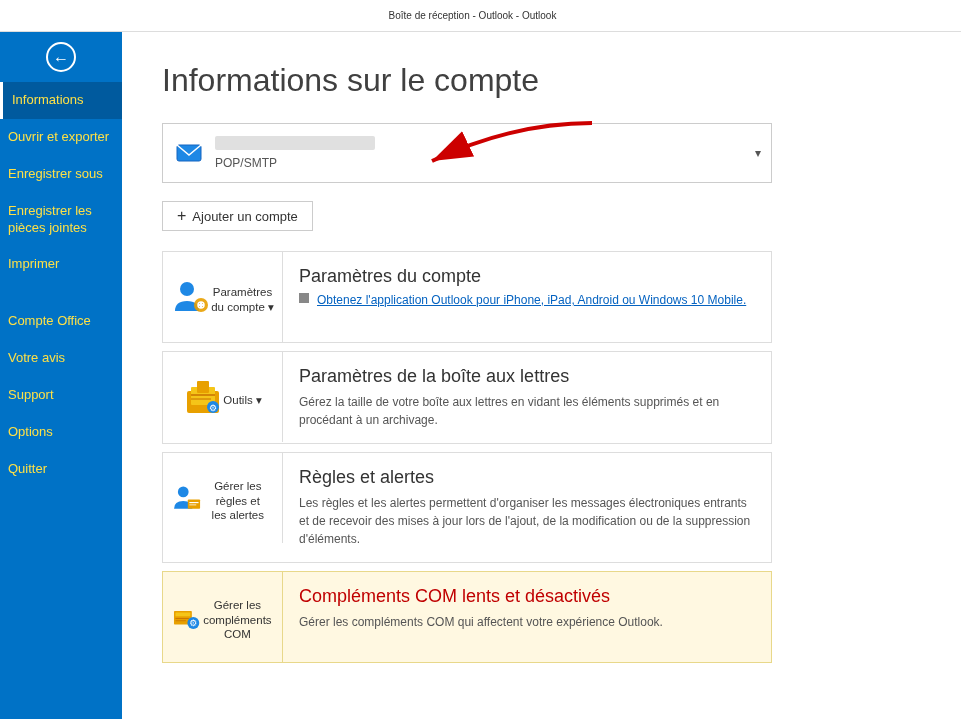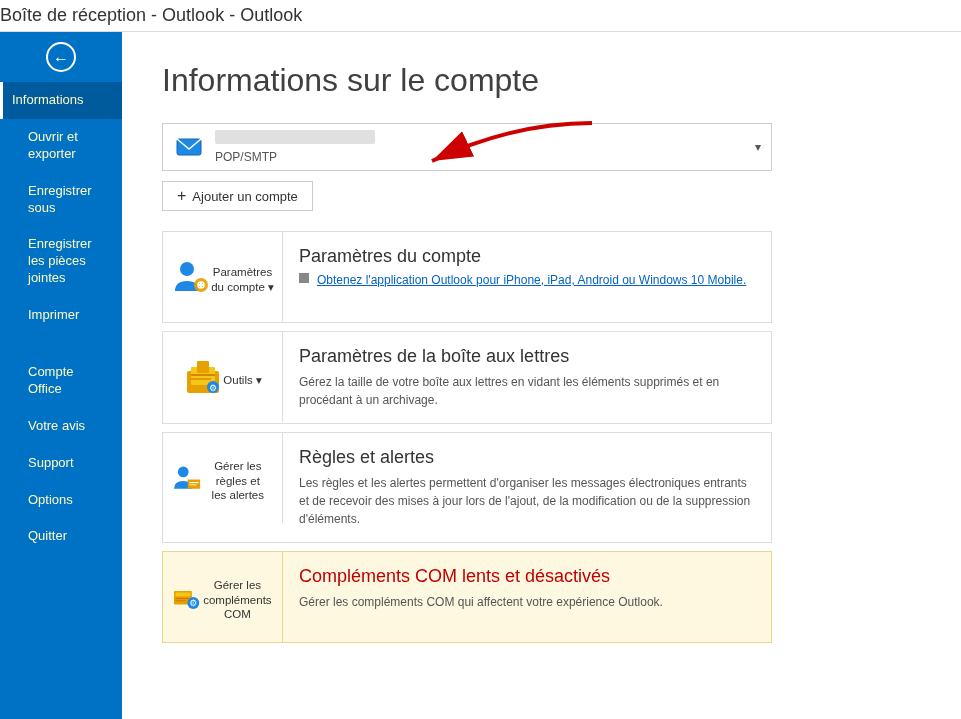--- a/index.html
+++ b/index.html
@@ -4,23 +4,23 @@
   <style>
     * { box-sizing: border-box; margin: 0; padding: 0; }
     body { font-family: 'Segoe UI', Arial, sans-serif; background: #f0f0f0; width: 961px; height: 719px; overflow: hidden; display: flex; flex-direction: column; }
 
     
     .titlebar {
       background: #fff;
       height: 32px;
       display: flex;
       align-items: center;
-      justify-content: flex-start;
+      justify-content: center;
       padding-right: 16px;
-      font-size: 18px;
+      font-size: 10px;
       color: #333;
       border-bottom: 1px solid #ddd;
       flex-shrink: 0;
     }
 
     
     .app-body {
       display: flex;
       flex: 1;
       overflow: hidden;
@@ -50,22 +50,22 @@
       border-radius: 50%;
       border: 2px solid #fff;
       display: flex;
       align-items: center;
       justify-content: center;
       color: #fff;
       font-size: 16px;
     }
 
     .sidebar-item {
-      padding: 10px 28px;
-      color: #fef9c3;
+      padding: 10px 8px;
+      color: #fde047;
       font-size: 13px;
       cursor: pointer;
       line-height: 1.3;
     }
 
     .sidebar-item.active {
       background: #005a9e;
       border-left: 3px solid #fff;
     }
 
@@ -86,26 +86,26 @@
       font-weight: 300;
       color: #404040;
       margin-bottom: 24px;
     }
 
     
     .account-dropdown {
       display: flex;
       align-items: center;
       border: 1px solid #ccc;
-      padding: 6px 10px;
+      padding: 12px 10px;
       width: 610px;
       background: #fff;
       cursor: pointer;
       position: relative;
-      margin-bottom: 10px;
+      margin-bottom: 18px;
     }
 
     .account-dropdown .email-icon {
       width: 32px;
       height: 32px;
       margin-right: 10px;
       flex-shrink: 0;
       display: flex;
       align-items: center;
       justify-content: center;

